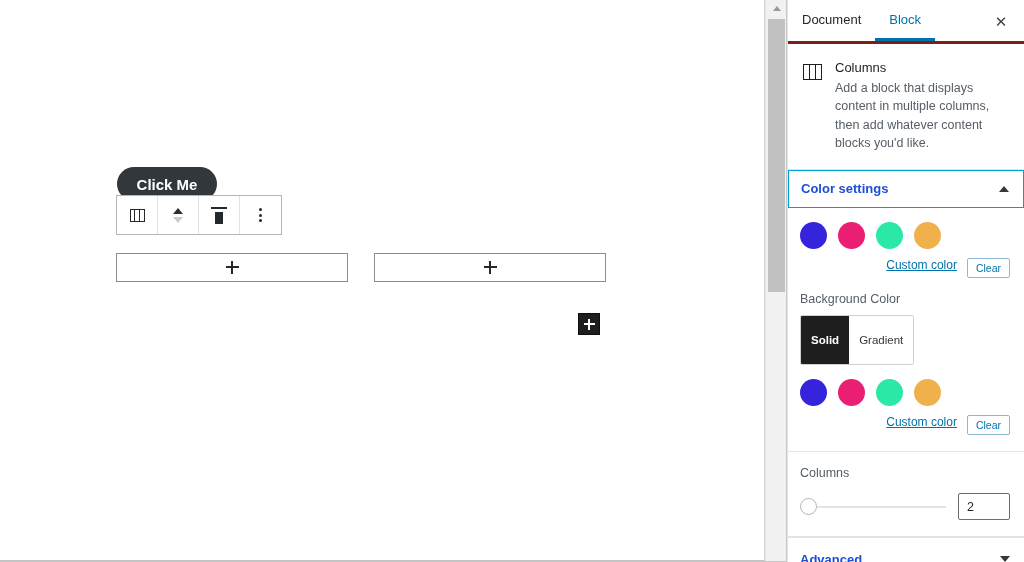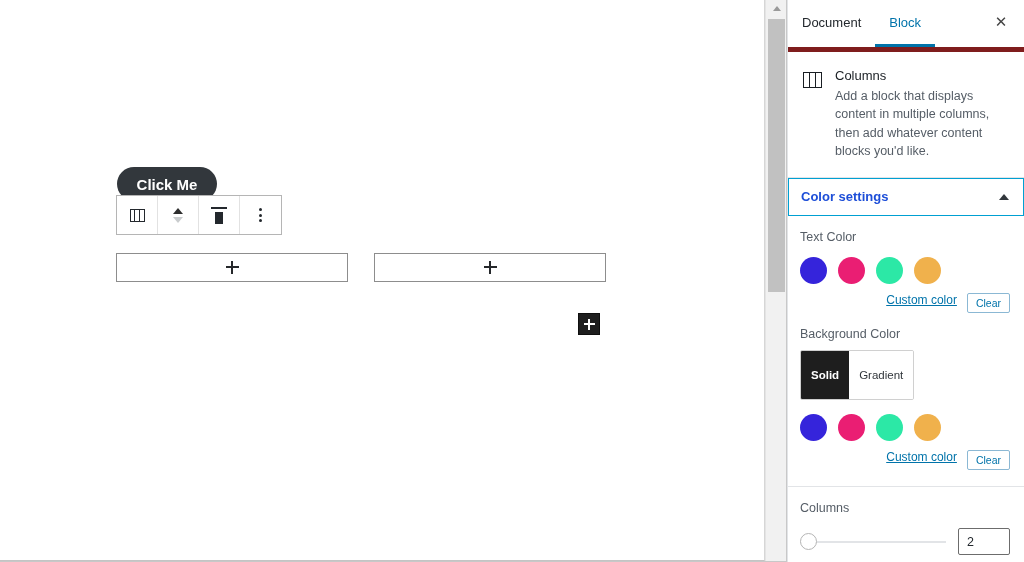--- a/index.html
+++ b/index.html
@@ -227,24 +227,24 @@
     height: 562px;
     background: #ffffff;
     border-left: 1px solid #e2e4e7;
     display: flex;
     flex-direction: column;
     overflow: hidden;
   }
 
   .sb-tabs {
     position: relative;
-    height: 52px;
+    height: 44px;
     display: flex;
     align-items: stretch;
-    border-bottom: 5px solid #7f1d1d;
+    border-bottom: 3px solid #7f1d1d;
     flex-shrink: 0;
   }
   .sb-tab {
     padding: 0 14px;
     display: flex;
     align-items: center;
     font-size: 13px;
     color: #23282d;
     background: none;
     border: none;
@@ -537,21 +537,20 @@
     </div>
 
     <div class="panel-header">
       <span class="ttl">Color settings</span>
       <span class="caret caret-up"></span>
     </div>
 
     <div class="panel-body">
 
       
-      <div class="field-label">Text Color</div>
 
       <div class="swatches">
         <button class="swatch" style="background: rgb(53, 36, 219);"></button>
         <button class="swatch" style="background: rgb(234, 30, 115);"></button>
         <button class="swatch" style="background: rgb(44, 232, 166);"></button>
         <button class="swatch" style="background: rgb(240, 177, 76);"></button>
       </div>
 
       <div class="swatch-actions">
         <button class="custom-link">Custom color</button>

